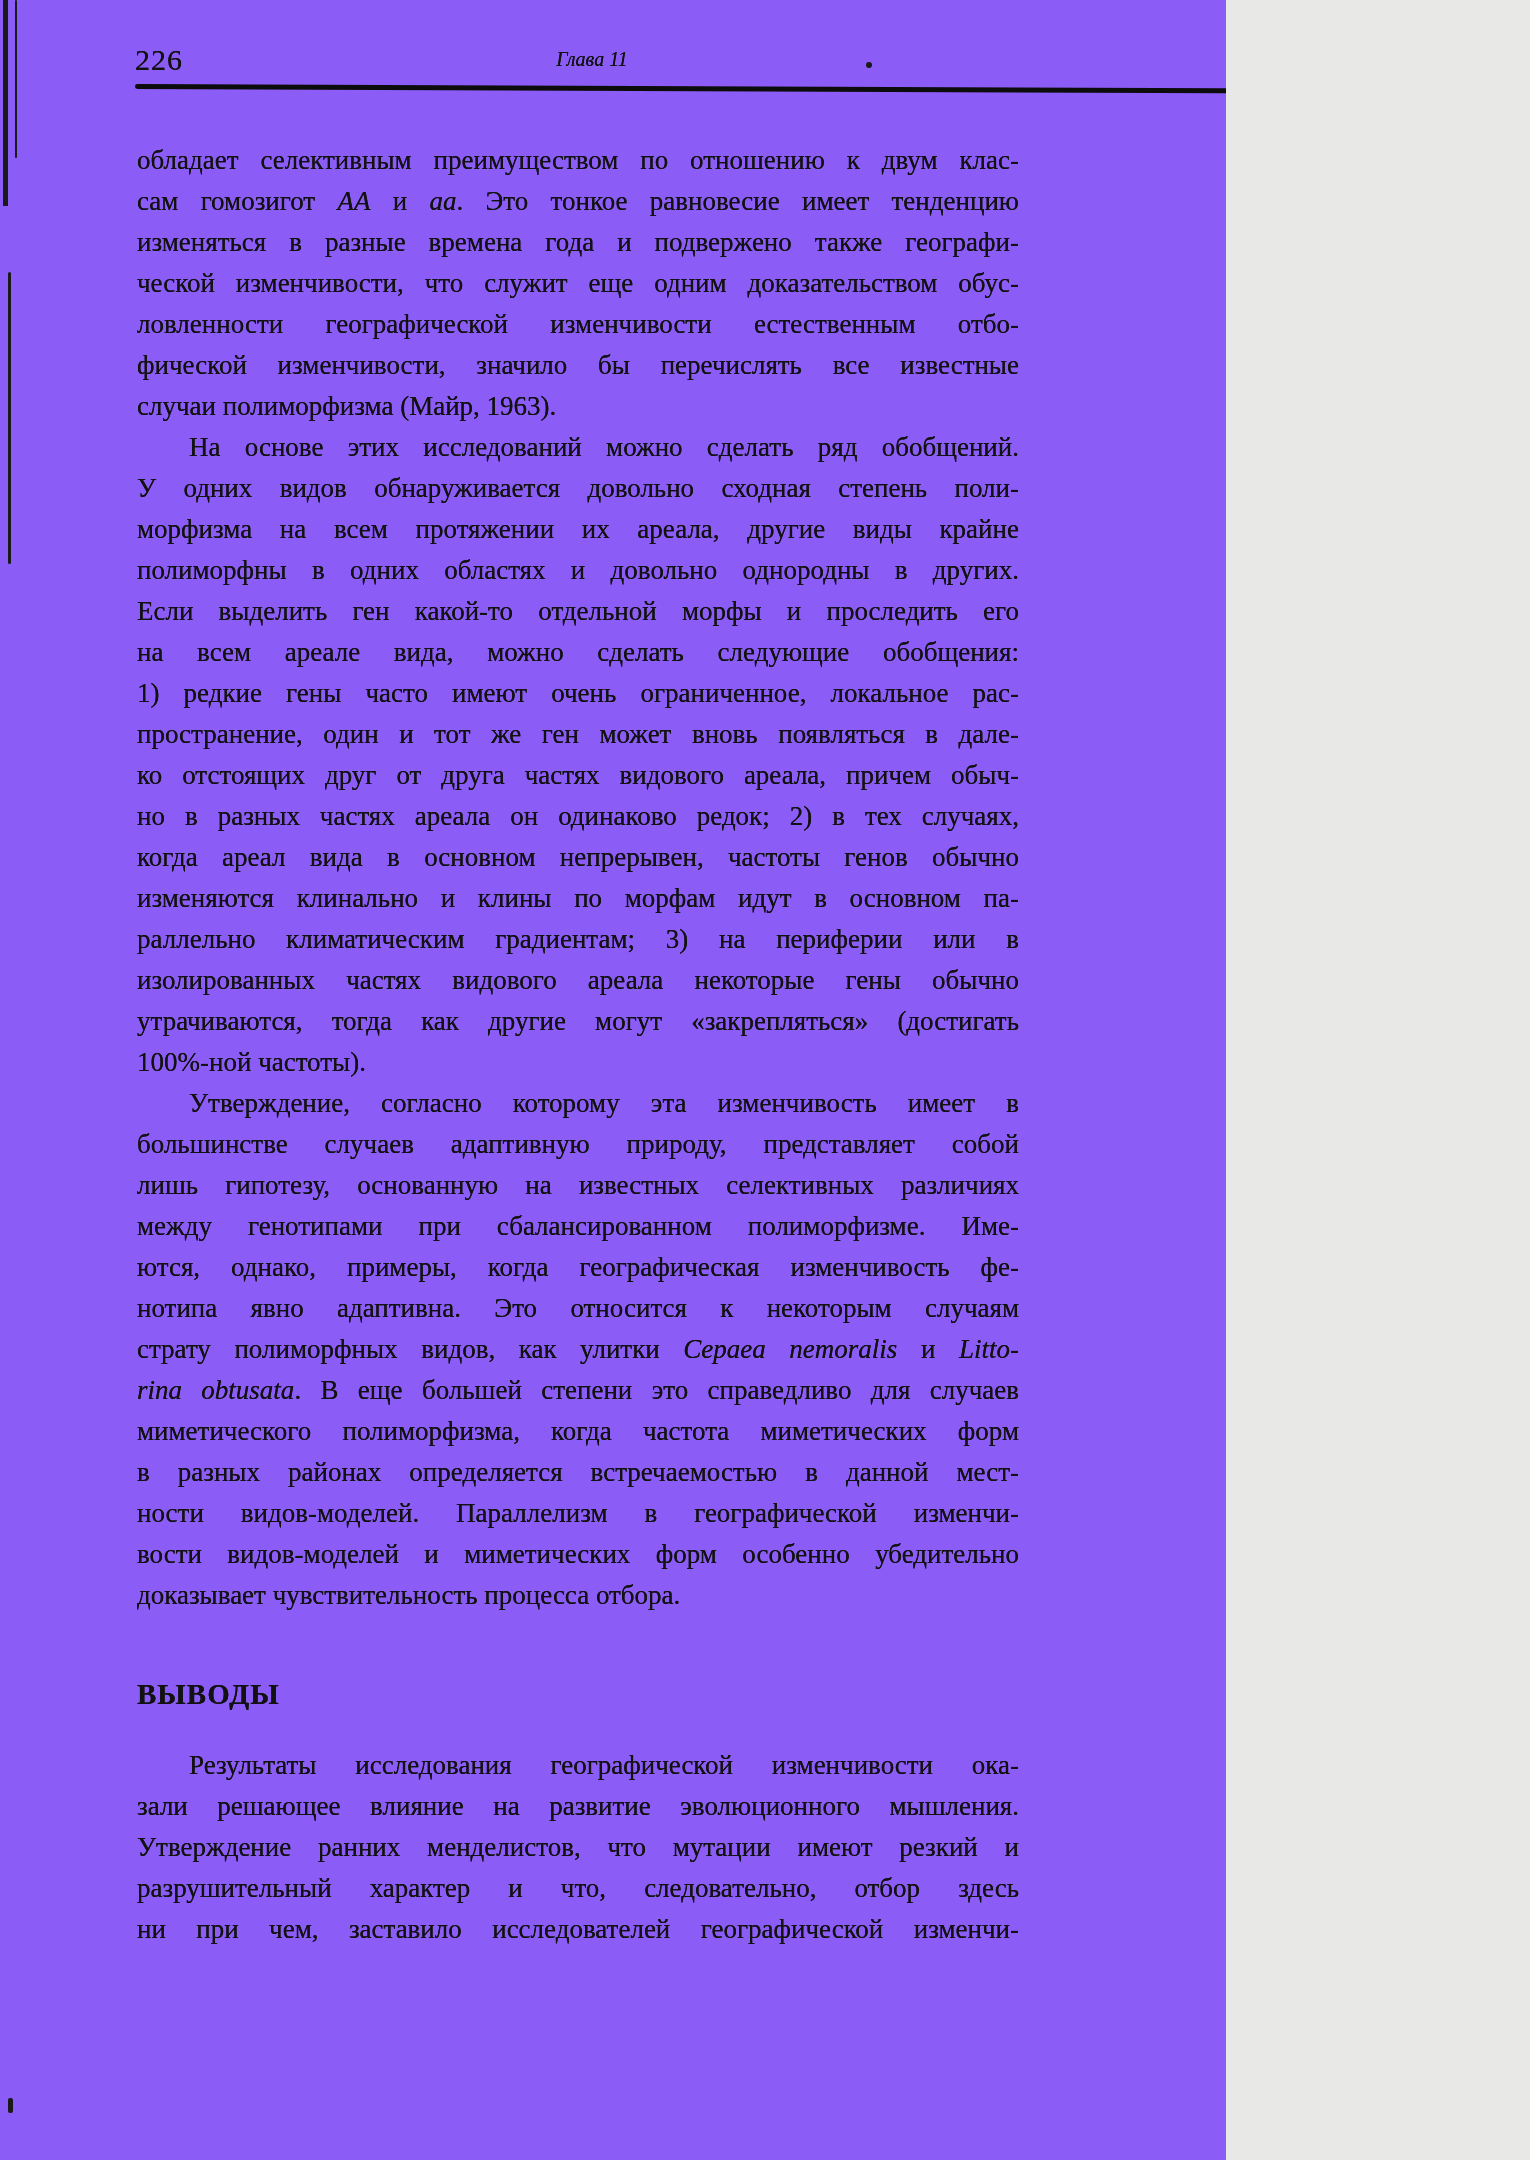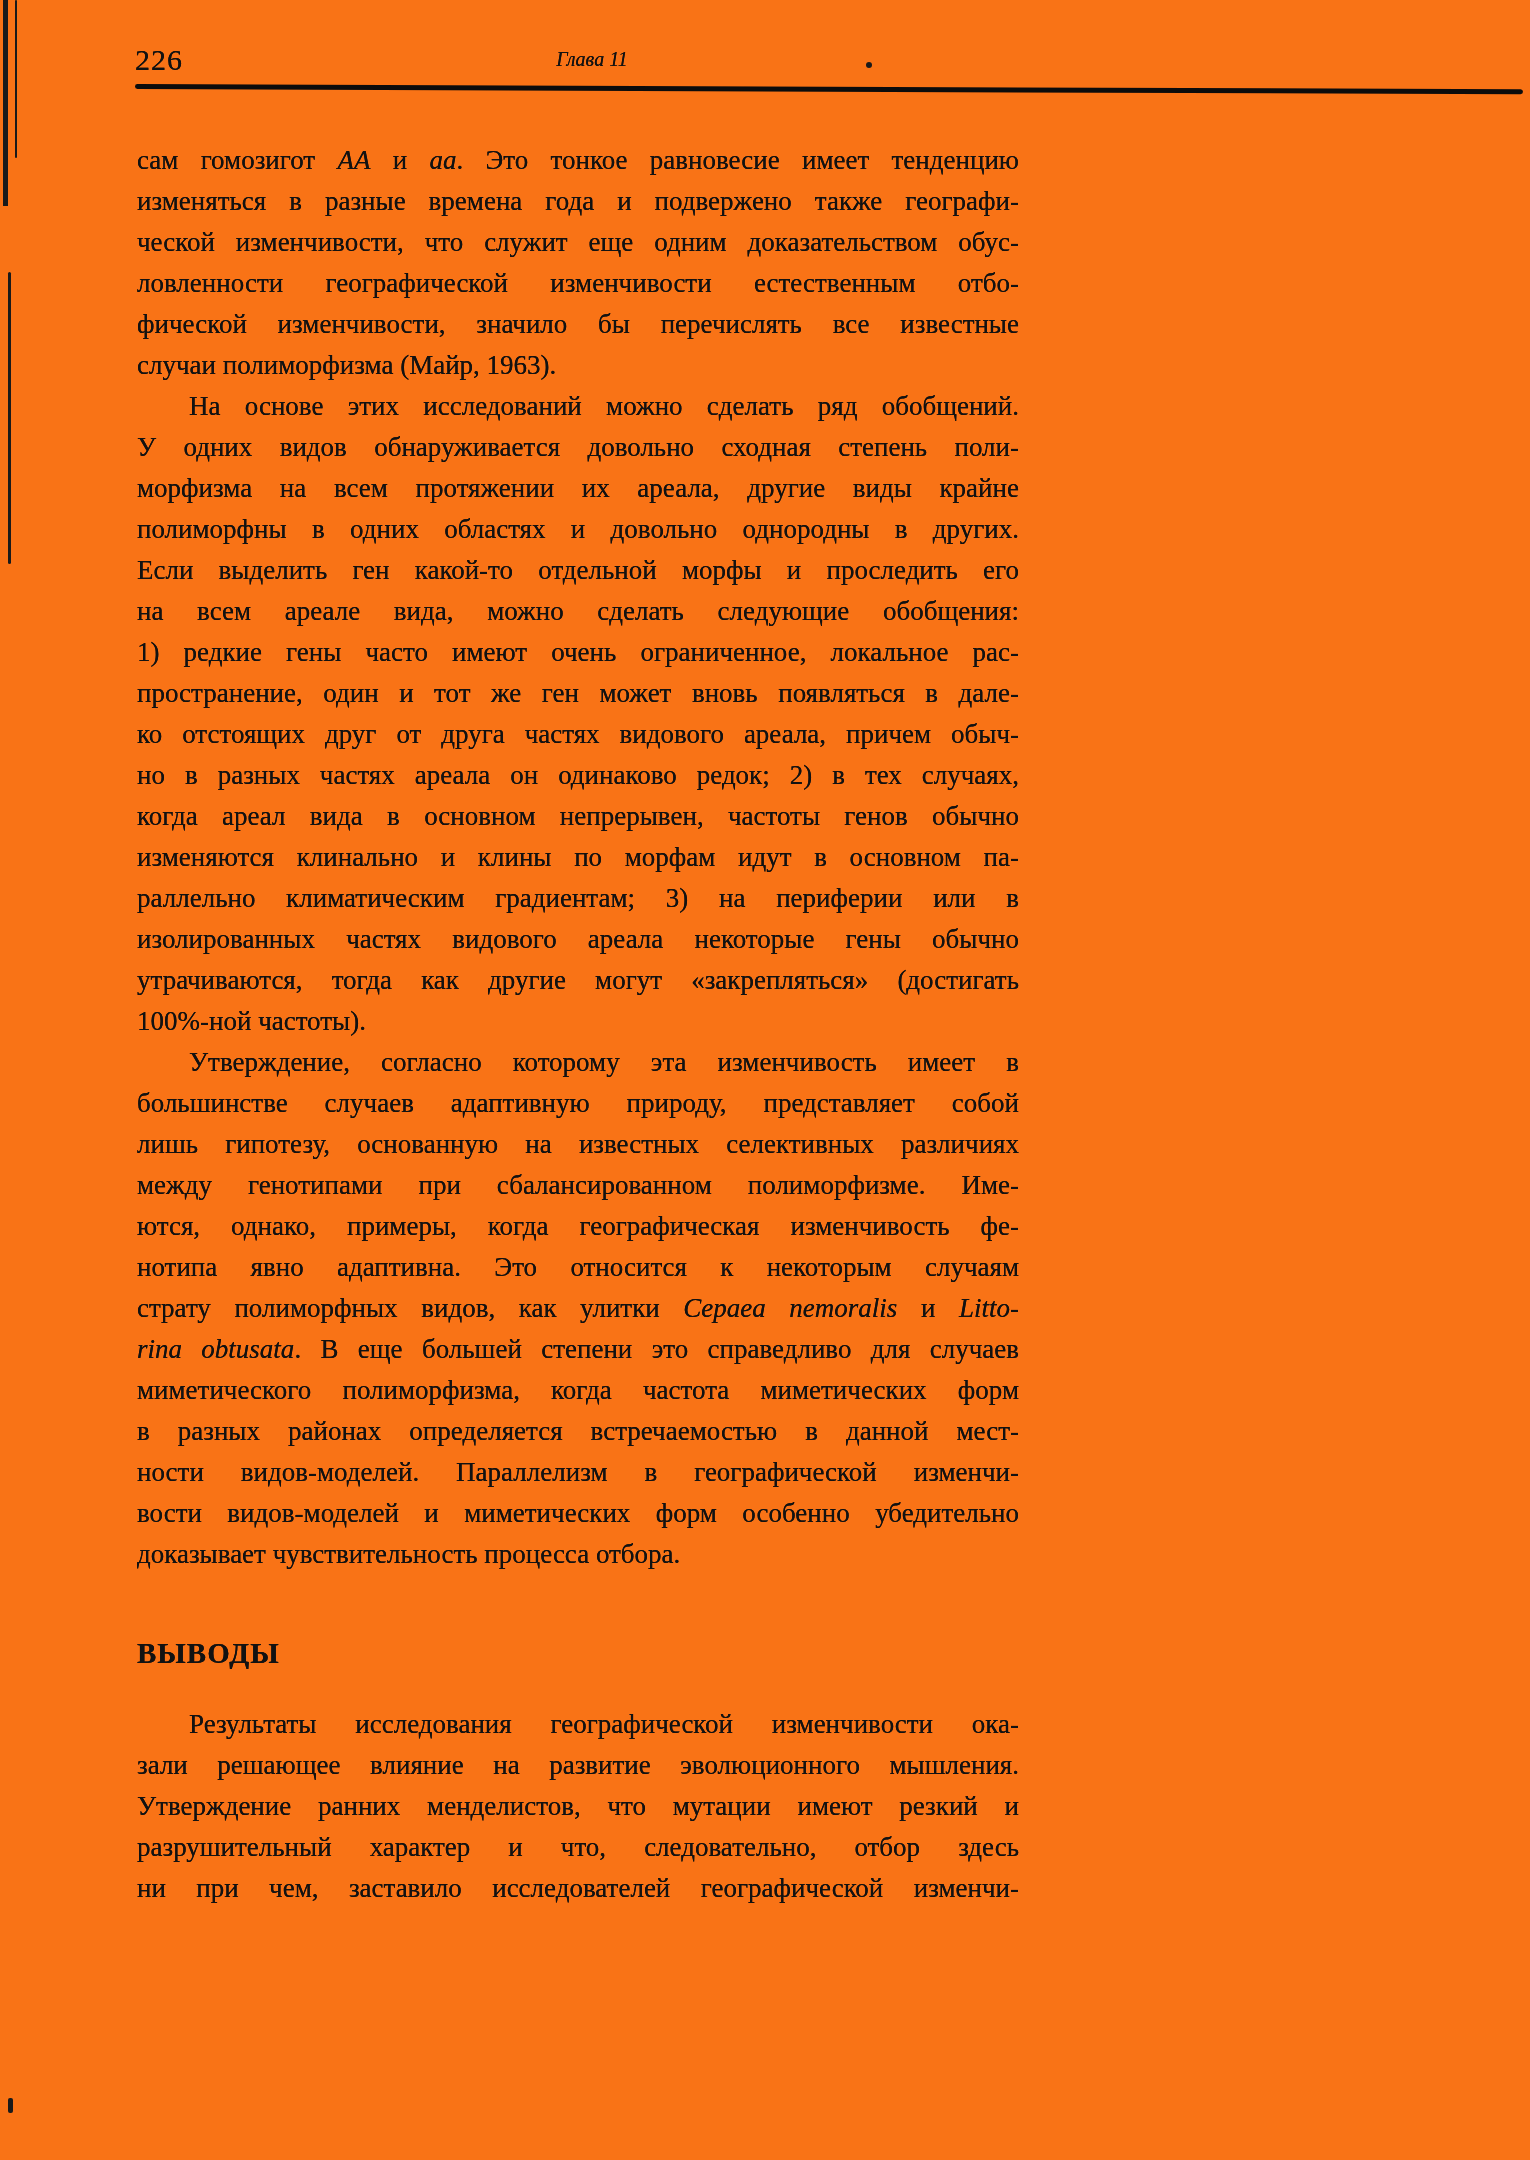--- a/index.html
+++ b/index.html
@@ -1,21 +1,21 @@
 <!DOCTYPE html>
 <html><head>
 <meta charset="utf-8">
 <style>
   html, body { margin: 0; padding: 0; }
   body { background: #e8e8e6; }
   .page {
     position: relative;
-    width: 1530px;
+    width: 1226px;
     height: 2160px;
-    background: #f97316;
+    background: #8b5cf6;
     overflow: hidden;
     font-family: "Liberation Serif", "DejaVu Serif", serif;
     color: #121212;
   }
   
   .pagenum {
     position: absolute;
     left: 135px;
     top: 44px;
     font-size: 30px;
@@ -82,20 +82,21 @@
 </head>
 <body>
 
 <div class="page">
   <span class="pagenum">226</span>
   <span class="chapter">Глава 11</span>
   <div class="rule"></div>
 
   <div class="textbody">
       <div class="paragraph">
+        <div class="line"><span class="seg">обладает селективным преимуществом по отношению к двум клас-</span></div>
         <div class="line"><span class="seg">сам гомозигот </span><span class="seg italic">АА</span><span class="seg"> и </span><span class="seg italic">аа</span><span class="seg">. Это тонкое равновесие имеет тенденцию</span></div>
         <div class="line"><span class="seg">изменяться в разные времена года и подвержено также географи-</span></div>
         <div class="line"><span class="seg">ческой изменчивости, что служит еще одним доказательством обус-</span></div>
         <div class="line"><span class="seg">ловленности географической изменчивости естественным отбо-</span></div>
         <div class="line"><span class="seg">фической изменчивости, значило бы перечислять все известные</span></div>
         <div class="line endline"><span class="seg">случаи полиморфизма (Майр, 1963).</span></div>
       </div>
       <div class="paragraph">
         <div class="line indent"><span class="seg">На основе этих исследований можно сделать ряд обобщений.</span></div>
         <div class="line"><span class="seg">У одних видов обнаруживается довольно сходная степень поли-</span></div>

